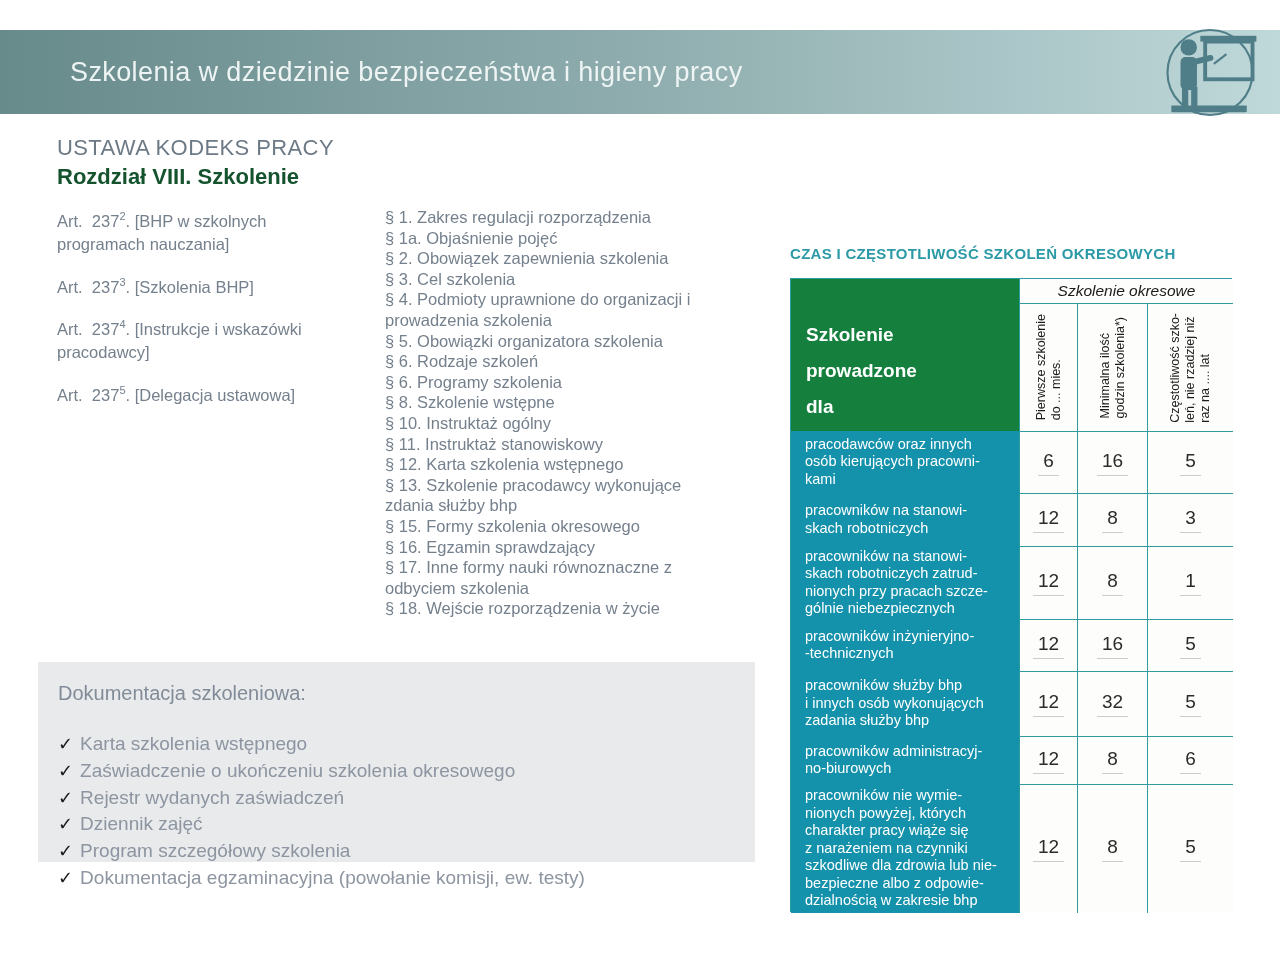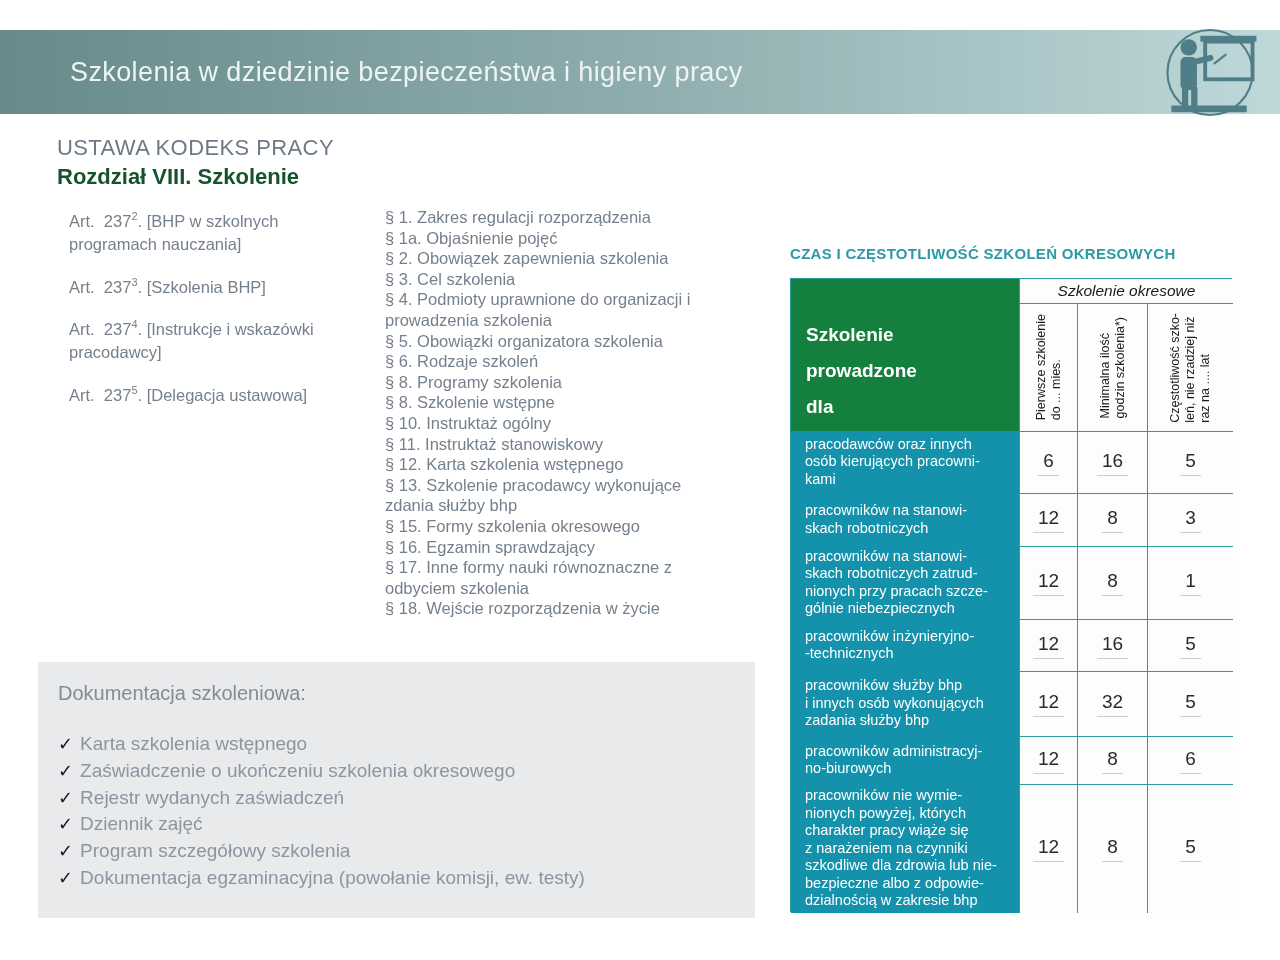--- a/index.html
+++ b/index.html
@@ -12,21 +12,21 @@
   .band { position:absolute; left:0; top:30px; width:1280px; height:84px;
           background:linear-gradient(90deg,#678a8b 0%, #8fadae 50%, #bfd8da 100%);
           display:flex; align-items:center; }
   .band-title { padding-left:58px; font-size:27px; font-weight:400; color:#eef4f4; letter-spacing:0.4px;margin-left:12px; }
   .band-icon { position:absolute; right:12px; top:-3px; width:116px; height:92px; }
 
   
   .kodeks { position:absolute; left:57px; top:128px; width:300px; }
   .kodeks-h1 { font-size:22px; font-weight:400; color:#6d7a86; letter-spacing:0.4px;margin-top:7px; }
   .kodeks-h2 { font-size:22px; font-weight:700; color:#14532d; margin-top:3px; }
-  .article { margin-top:15px; font-size:16.5px; line-height:23px; color:#75808d; white-space:pre-wrap;margin-left:12px; }
+  .article { margin-top:15px; font-size:16.5px; line-height:23px; color:#75808d; white-space:pre-wrap; }
   .article sup { font-size:11px; }
 
   
   .reg-intro { position:absolute; left:385px; top:124px; width:660px;
                font-size:16.5px; line-height:21px; color:#68727e; white-space:pre-wrap; }
   .reg-intro b { color:#545e6a; }
   .reg-list { position:absolute; left:385px; top:207px; width:450px; }
   .reg-item { font-size:16.5px; line-height:20.6px; color:#75808d; white-space:pre-line; }
 
   
@@ -44,21 +44,21 @@
             font-size:15.5px; color:#1b1b1b; border-top:none;font-style:italic; }
   .t-rot { display:flex; align-items:center; justify-content:center; }
   .t-rot span { writing-mode:vertical-rl; transform:rotate(180deg); white-space:pre-line;
                 font-size:12.5px; line-height:15px; color:#1b1b1b; text-align:left; }
   .t-label { grid-column:1; background:#1491ab; color:#ffffff; display:flex; align-items:center;
              padding:6px 8px 6px 14px; font-size:14.5px; font-weight:500; line-height:17.5px; white-space:pre-line; }
   .t-num { display:flex; align-items:center; justify-content:center; font-size:19px; color:#2b2b2b; }
   .t-num span { border-bottom:1.5px solid #c9cdd0; padding:0 5px 3px; }
 
   
-  .docs { position:absolute; left:38px; top:662px; width:717px; height:256px; background:#e8eaec; }
+  .docs { position:absolute; left:38px; top:662px; width:717px; height:200px; background:#e8eaec; }
   .docs-title { padding:20px 0 0 20px; font-size:20px; color:#828b98; }
   .docs-list { margin-top:26px; padding-left:20px; }
   .docs-item { font-size:19px; line-height:25.8px; color:#8d95a1; }
   .docs-item .check { color:#15181c; margin-right:7px; font-size:18px; }
 </style>
 </head>
 <body>
 
 <div class="slide">
 
@@ -100,21 +100,21 @@
 
   <div class="reg-list">
     <div class="reg-item">§ 1. Zakres regulacji rozporządzenia</div>
     <div class="reg-item">§ 1a. Objaśnienie pojęć</div>
     <div class="reg-item">§ 2. Obowiązek zapewnienia szkolenia</div>
     <div class="reg-item">§ 3. Cel szkolenia</div>
     <div class="reg-item">§ 4. Podmioty uprawnione do organizacji i
 prowadzenia szkolenia</div>
     <div class="reg-item">§ 5. Obowiązki organizatora szkolenia</div>
     <div class="reg-item">§ 6. Rodzaje szkoleń</div>
-    <div class="reg-item">§ 8. Programy szkolenia</div>
+    <div class="reg-item">§ 6. Programy szkolenia</div>
     <div class="reg-item">§ 8. Szkolenie wstępne</div>
     <div class="reg-item">§ 10. Instruktaż ogólny</div>
     <div class="reg-item">§ 11. Instruktaż stanowiskowy</div>
     <div class="reg-item">§ 12. Karta szkolenia wstępnego</div>
     <div class="reg-item">§ 13. Szkolenie pracodawcy wykonujące
 zdania służby bhp</div>
     <div class="reg-item">§ 15. Formy szkolenia okresowego</div>
     <div class="reg-item">§ 16. Egzamin sprawdzający</div>
     <div class="reg-item">§ 17. Inne formy nauki równoznaczne z
 odbyciem szkolenia</div>

